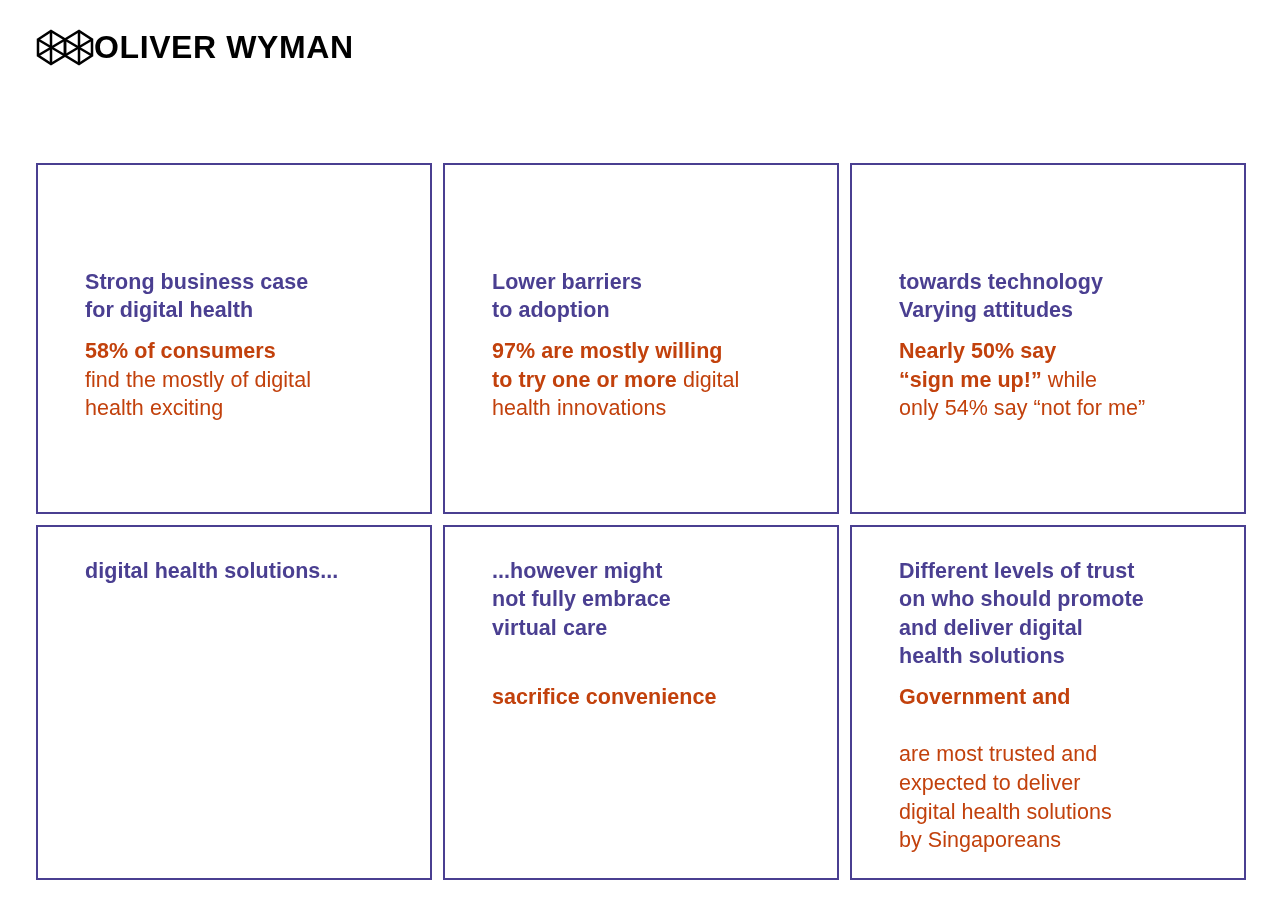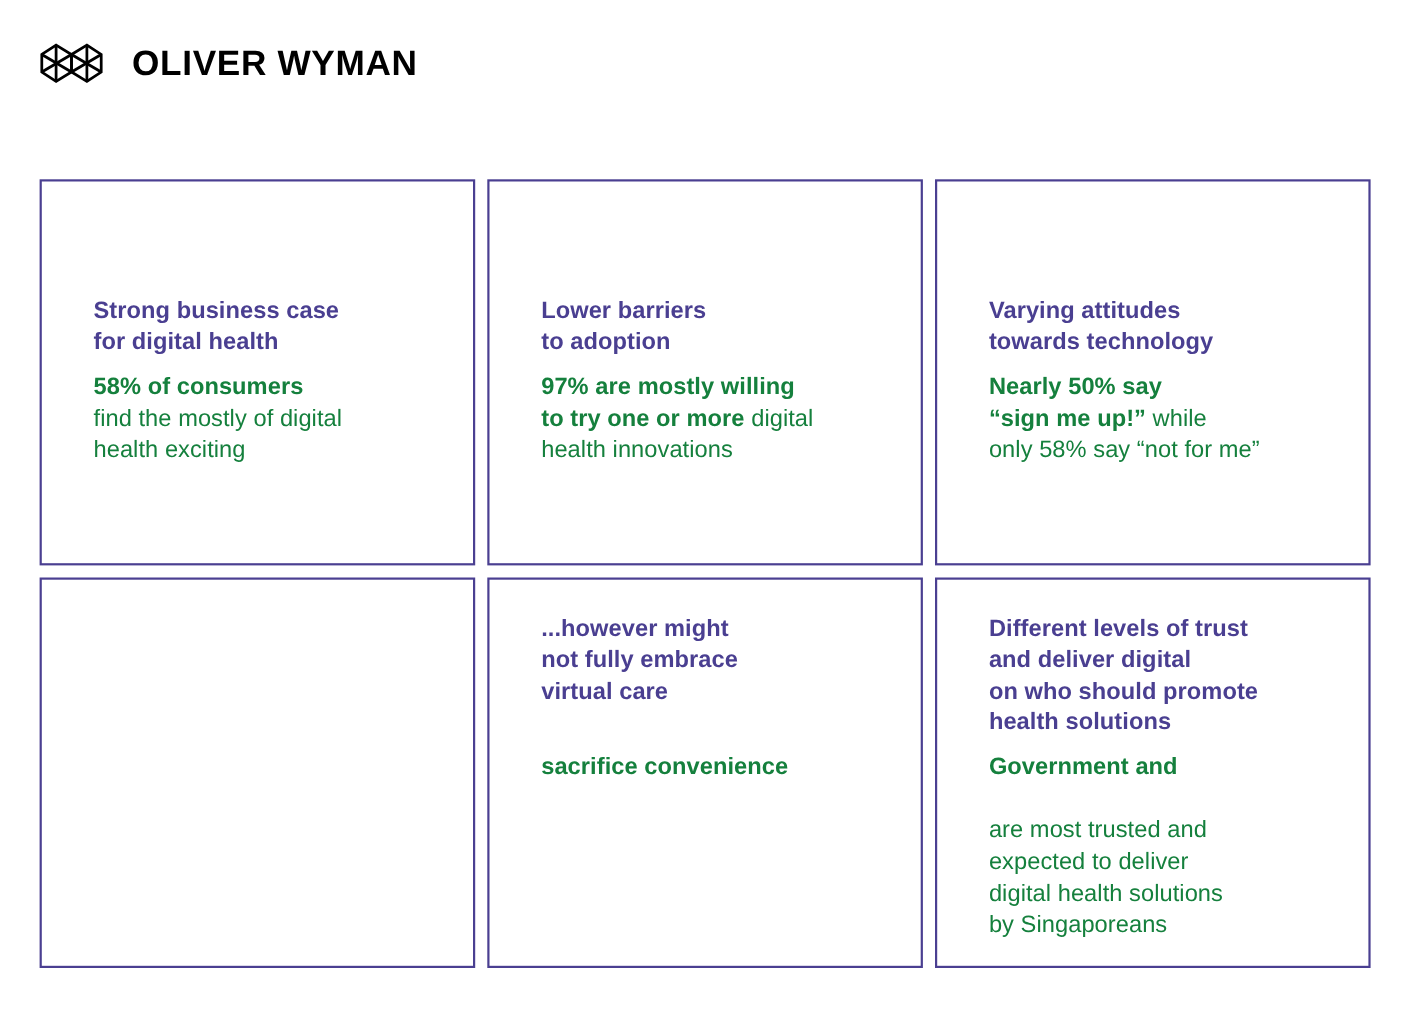--- a/index.html
+++ b/index.html
@@ -15,24 +15,24 @@
     position: relative;
     font-family: "Liberation Sans", "DejaVu Sans", sans-serif;
     -webkit-font-smoothing: antialiased;
     overflow: hidden;
   }
 
   
   .brand {
     position: absolute;
     left: 36px;
-    top: 33px;
+    top: 23px;
     display: flex;
     align-items: center;
-    gap: 26px;
+    gap: 0;
     height: 48px;
   }
   .brand-mark {
     width: 58px;
     height: 37px;
     display: block;
     flex: 0 0 auto;
   }
   .brand-name {
     font-family: "Liberation Sans", "DejaVu Sans", sans-serif;
@@ -75,21 +75,21 @@
 
   .card-heading {
     color: #4a3f91;
     font-size: 21.5px;
     font-weight: 700;
     line-height: 1.32;
     margin: 0 0 12px 0;
     letter-spacing: 0.05px;
   }
   .card-body {
-    color: #15803d;
+    color: #c2410c;
     font-size: 21.5px;
     font-weight: 400;
     line-height: 1.34;
     margin: 0;
     letter-spacing: 0.05px;
   }
   .card-body b, .card-body strong { font-weight: 700; }
   .card-heading .line, .card-body .line { display: block; }
 </style>
 </head>
@@ -132,50 +132,51 @@
           <span class="line">Lower barriers</span>
           <span class="line">to adoption</span>
         </h2>
       <p class="card-body"><b>97% are mostly willing</b><br><b>to try one or more</b><span> digital</span><br><span>health innovations</span></p>
     </div>
   </div>
 
   <div class="card row1">
     <div class="card-inner">
       <h2 class="card-heading">
+          <span class="line">towards technology</span>
           <span class="line">Varying attitudes</span>
-          <span class="line">towards technology</span>
         </h2>
-      <p class="card-body"><b>Nearly 50% say</b><br><b>“sign me up!”</b><span> while</span><br><span>only 58% say “not for me”</span></p>
+      <p class="card-body"><b>Nearly 50% say</b><br><b>“sign me up!”</b><span> while</span><br><span>only 54% say “not for me”</span></p>
     </div>
   </div>
 
   <div class="card row2">
     <div class="card-inner">
       <h2 class="card-heading">
+          <span class="line">digital health solutions...</span>
         </h2>
     </div>
   </div>
 
   <div class="card row2">
     <div class="card-inner">
       <h2 class="card-heading">
           <span class="line">...however might</span>
           <span class="line">not fully embrace</span>
           <span class="line">virtual care</span>
         </h2>
       <p class="card-body"><br><b>sacrifice convenience</b><br></p>
     </div>
   </div>
 
   <div class="card row2">
     <div class="card-inner">
       <h2 class="card-heading">
           <span class="line">Different levels of trust</span>
+          <span class="line">on who should promote</span>
           <span class="line">and deliver digital</span>
-          <span class="line">on who should promote</span>
           <span class="line">health solutions</span>
         </h2>
       <p class="card-body"><b>Government and</b><br><br><span>are most trusted and</span><br><span>expected to deliver</span><br><span>digital health solutions</span><br><span>by Singaporeans</span></p>
     </div>
   </div>
 
 </div>
 
 </body></html>

